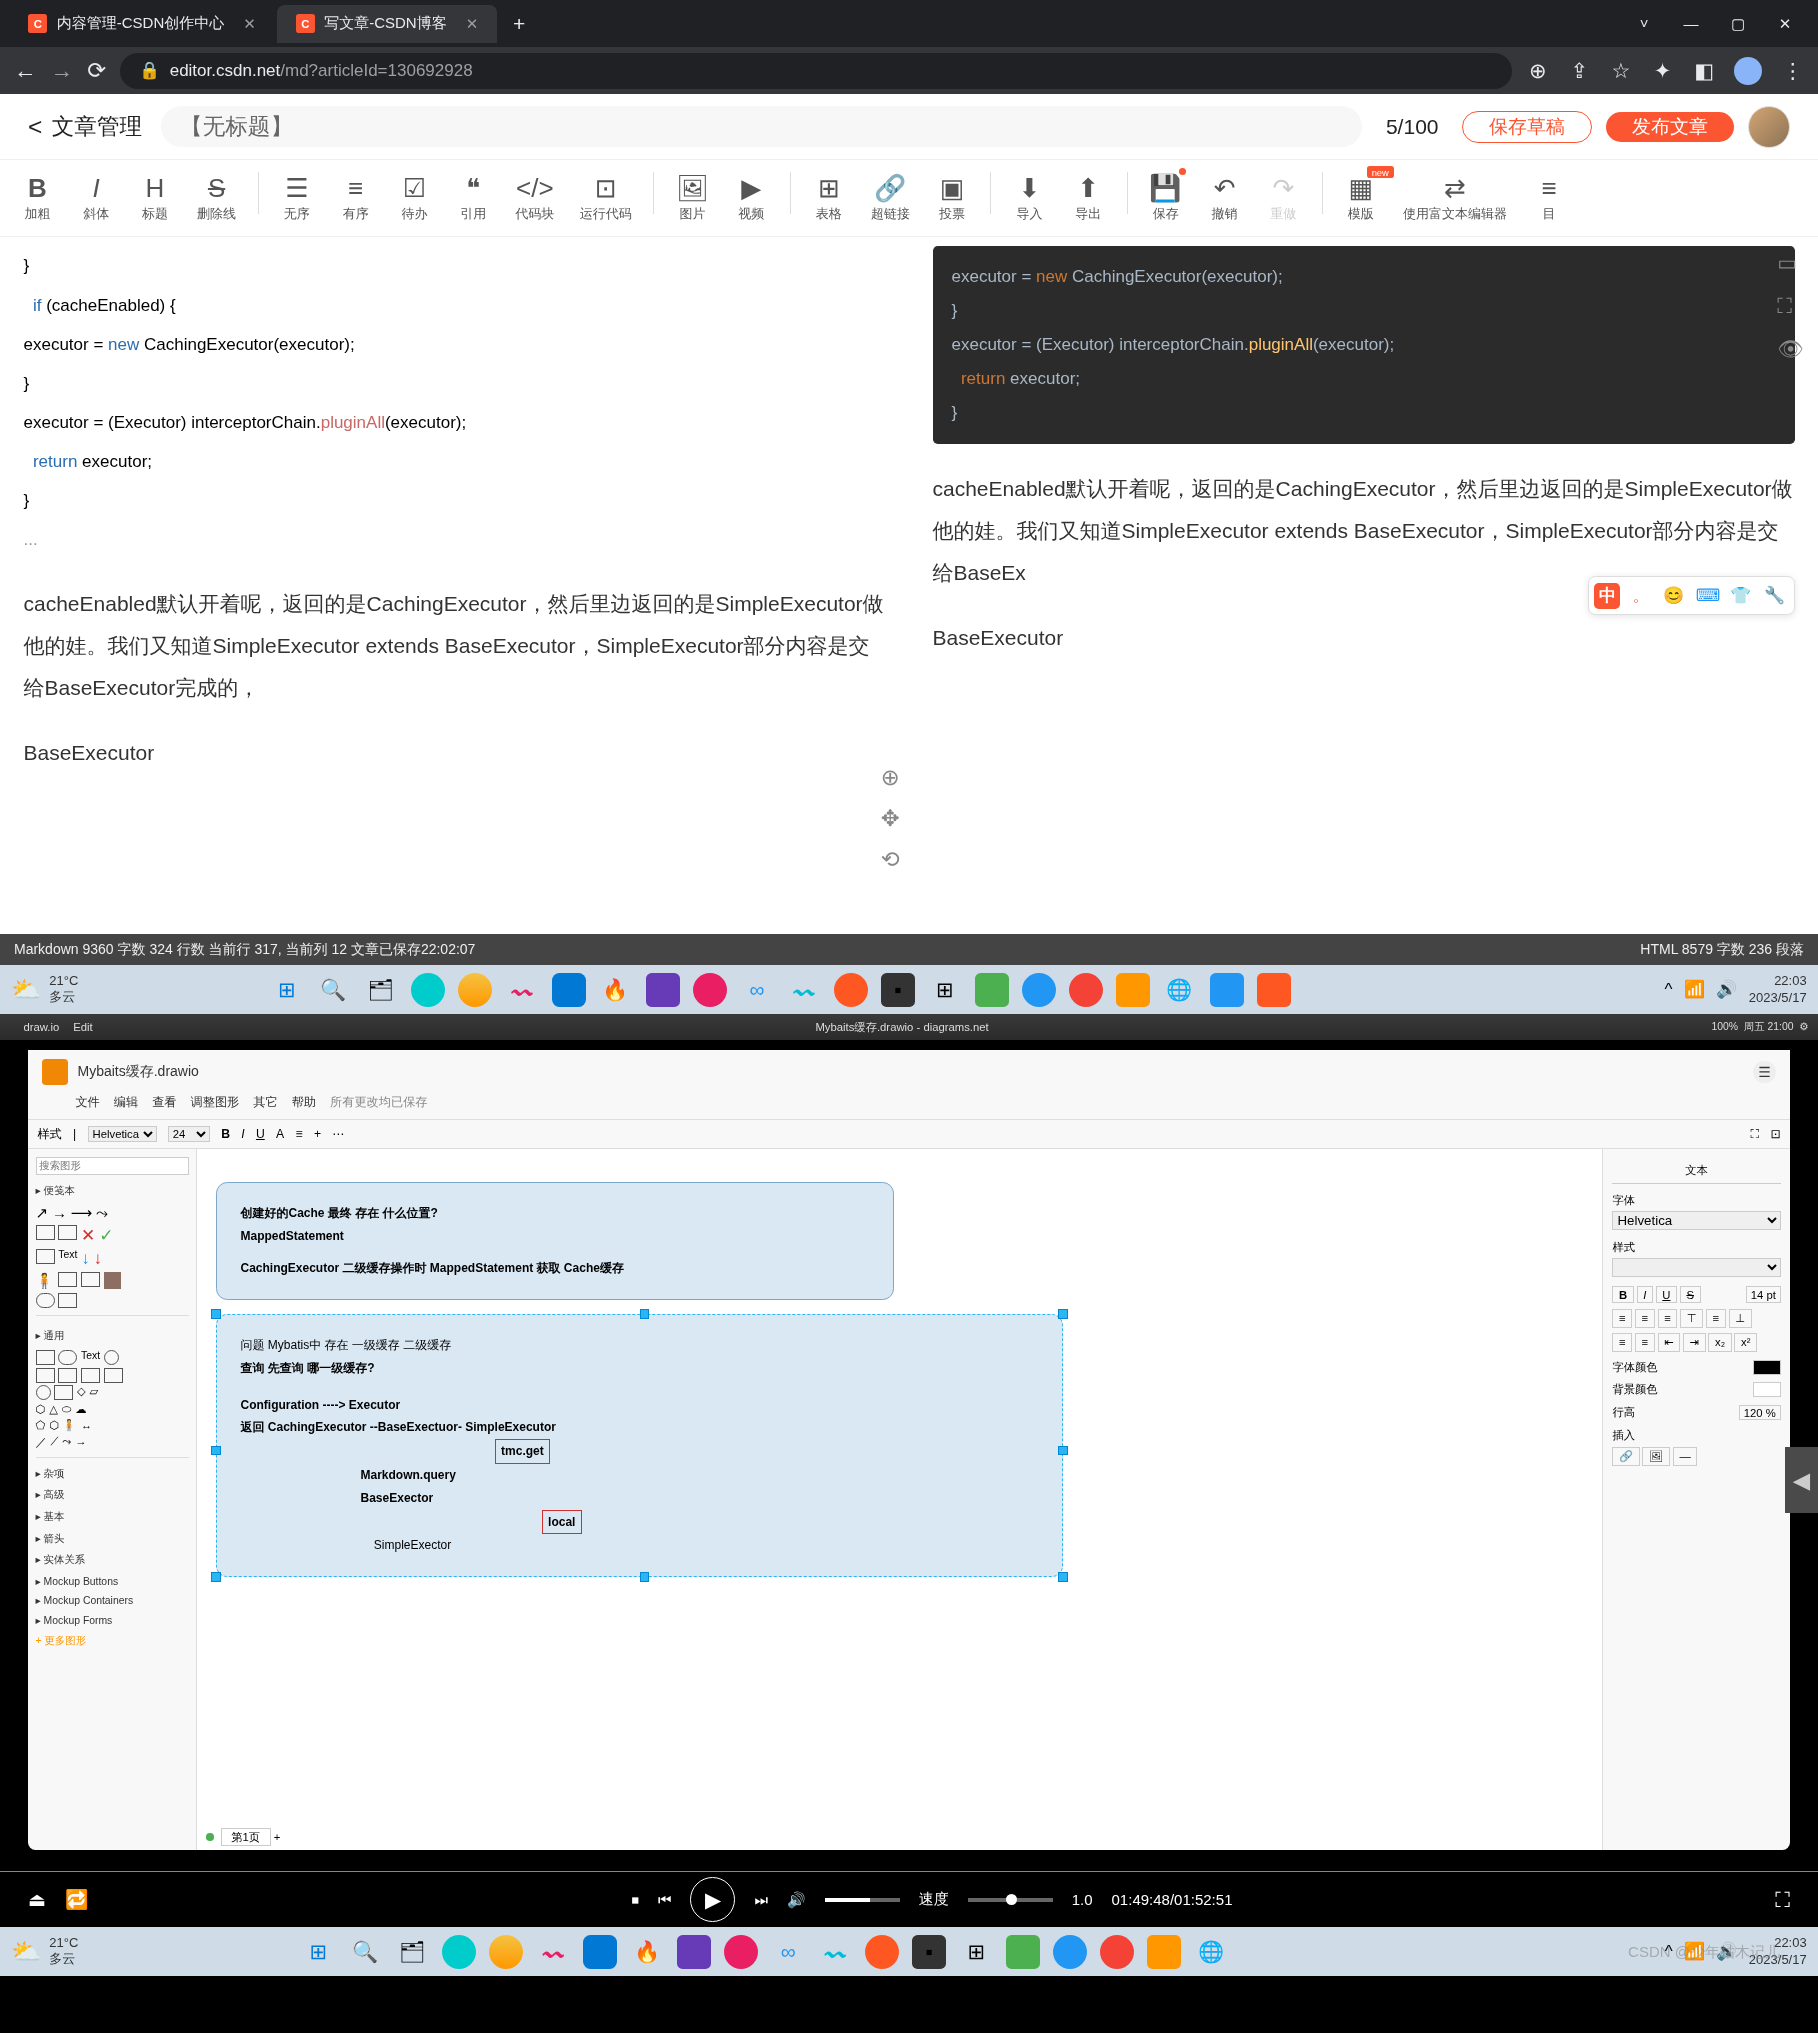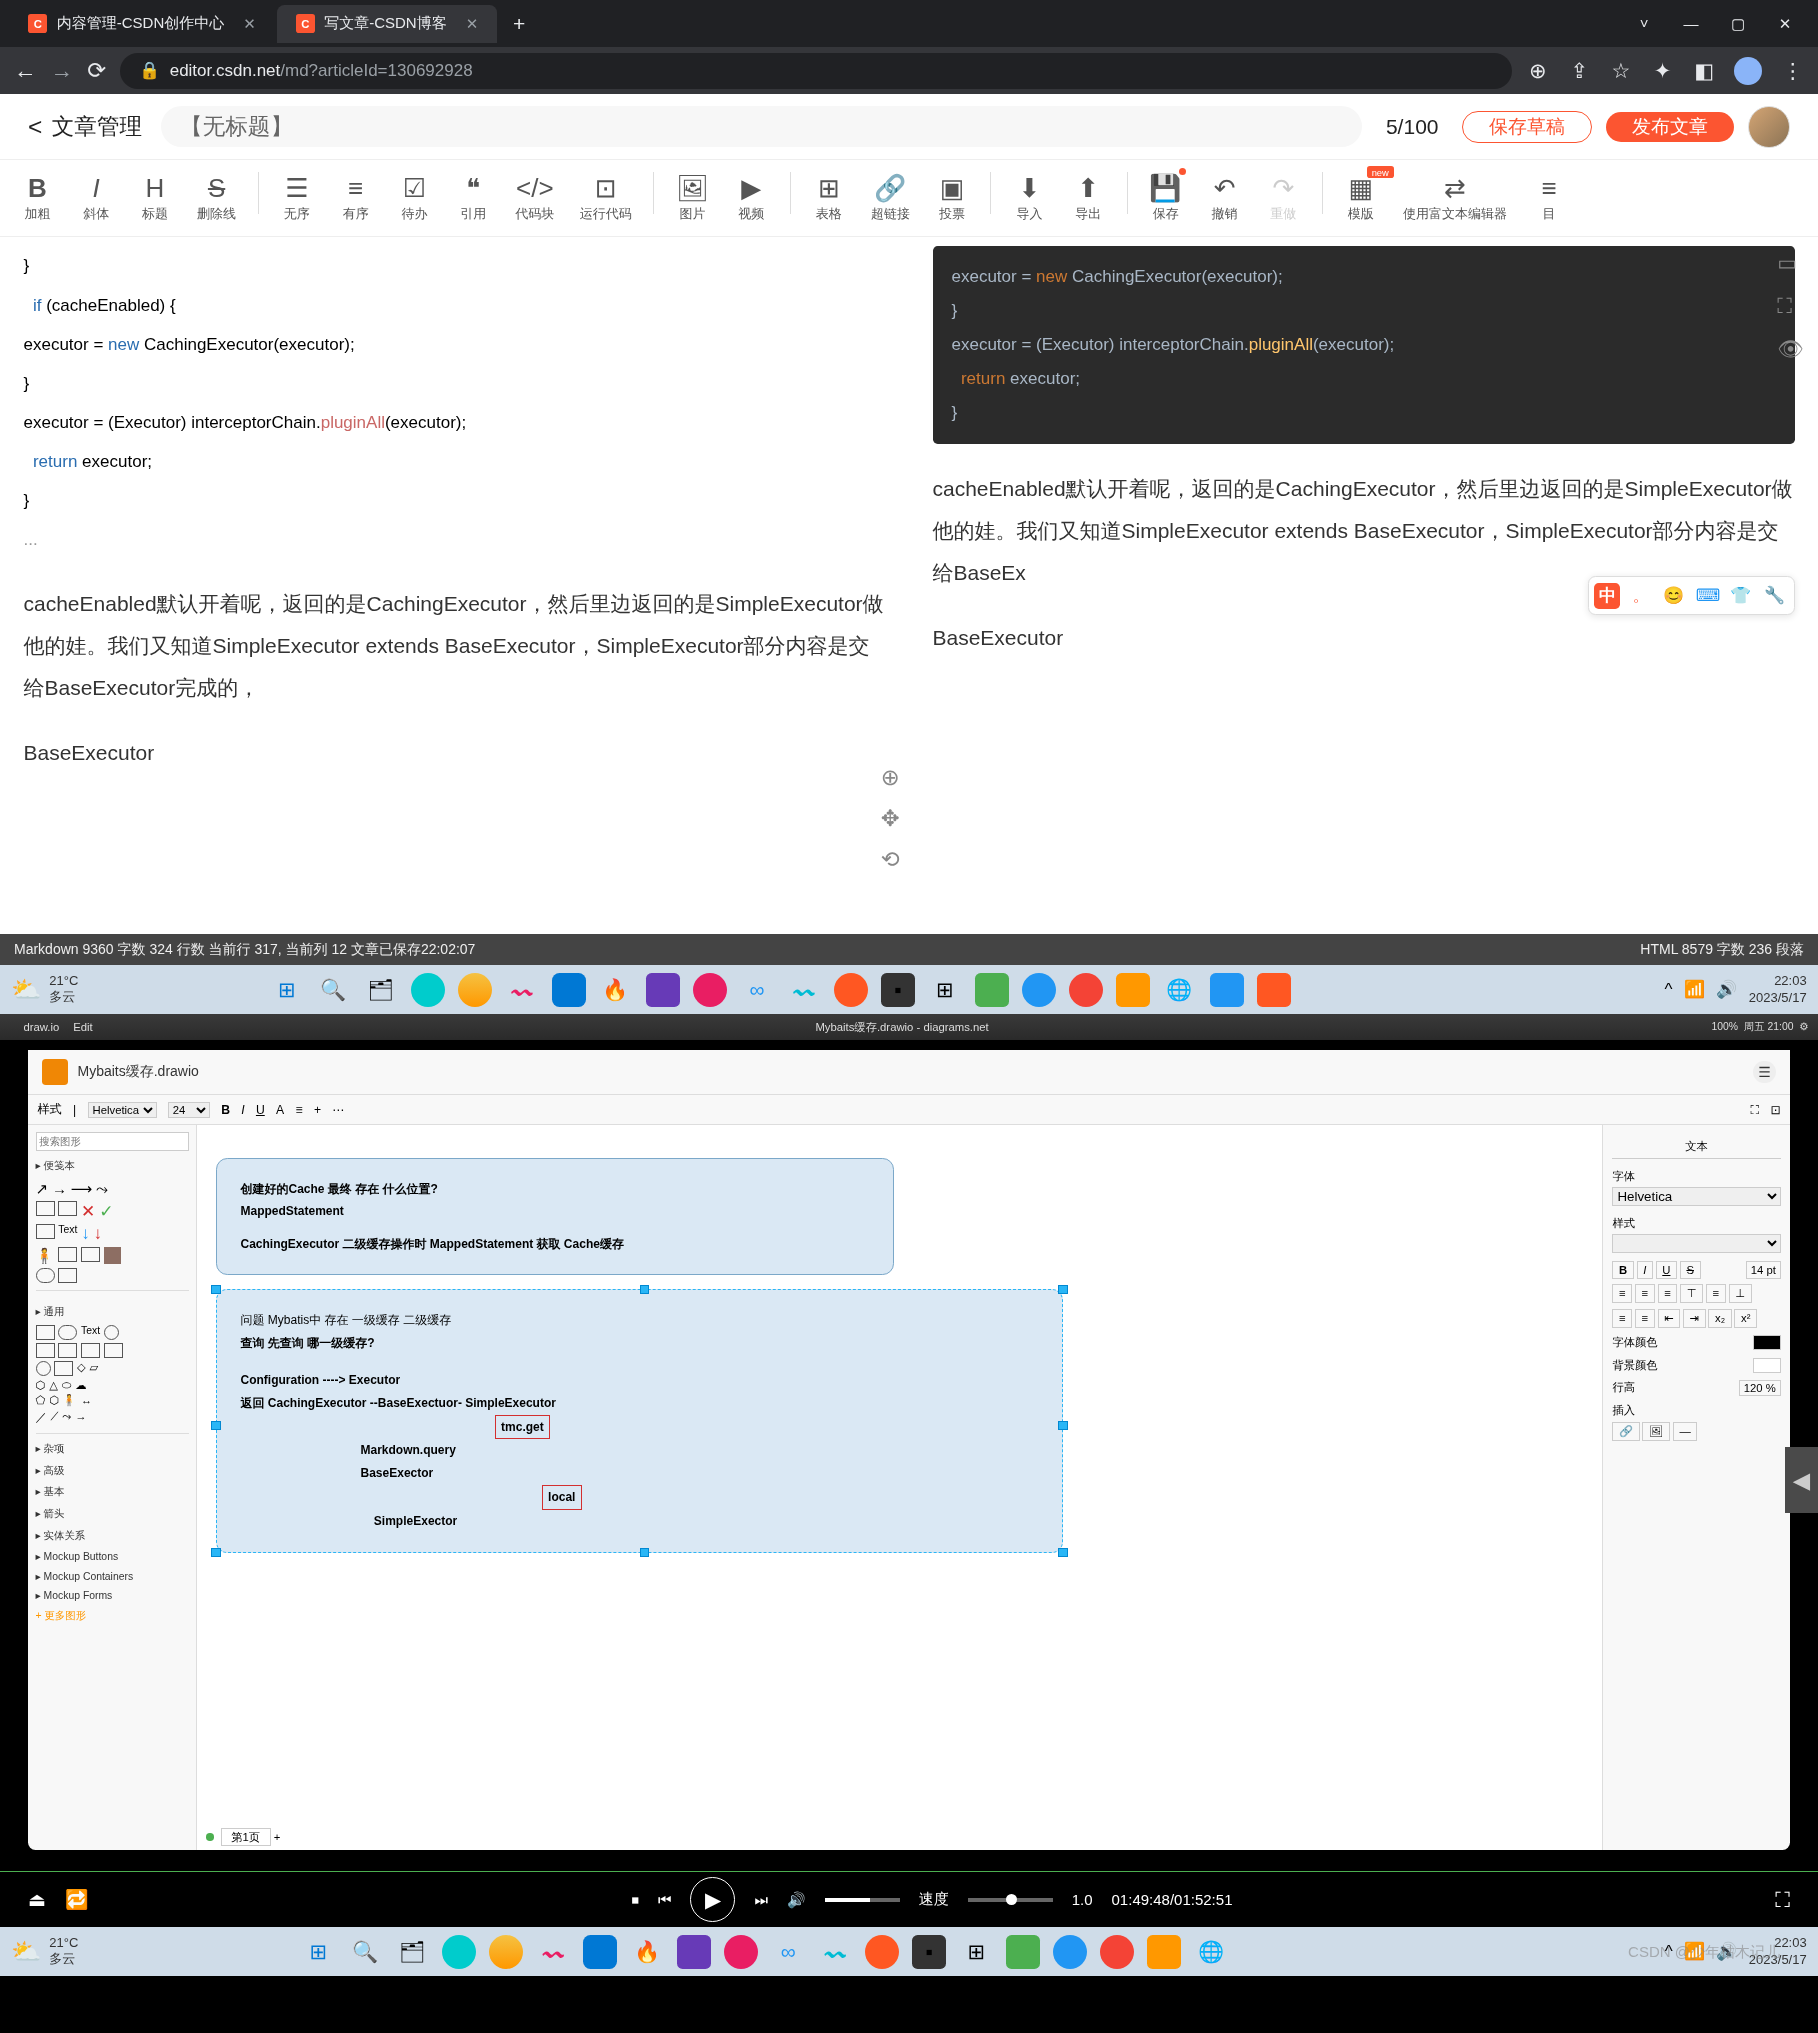--- a/index.html
+++ b/index.html
@@ -375,20 +375,29 @@
   <div class="red-text">13821642810</div>
   <div class="white-text">孙帅</div>
 
   <div class="drawio-app">
     <div class="drawio-header">
       <div class="drawio-title">
         <span class="drawio-logo"></span>
         <span>Mybaits缓存.drawio</span>
         <span style="margin-left:auto;background:#eee;border-radius:50%;width:22.6px;height:22.6px;display:flex;align-items:center;justify-content:center">☰</span>
       </div>
+      <div class="drawio-menu">
+        <span>文件</span>
+        <span>编辑</span>
+        <span>查看</span>
+        <span>调整图形</span>
+        <span>其它</span>
+        <span>帮助</span>
+        <span style="color:#888">所有更改均已保存</span>
+      </div>
     </div>
     <div class="drawio-toolbar">
       <span>样式</span>
       <span>|</span>
       <select style="border:0.9px solid #ccc;font-size:11.3px"><option>Helvetica</option></select>
       <select style="border:0.9px solid #ccc;font-size:11.3px;width:42px"><option>24</option></select>
       <span><b>B</b></span>
       <span><i>I</i></span>
       <span><u>U</u></span>
       <span>A</span>
@@ -498,21 +507,21 @@
           <div class="sel-handle" style="top:50%;right:-4.7px"></div>
           <div class="diagram-box" style="border:0.9px dashed #29b6f6">
             <div style="font-weight:normal">问题 Mybatis中 存在 一级缓存 二级缓存</div>
             <div style="font-weight:bold">    查询 先查询 哪一级缓存?</div>
             <div style="font-weight:bold;margin-top:14px">    Configuration ----&gt; Executor</div>
             <div style="font-weight:bold">                            返回 CachingExecutor --BaseExectuor- SimpleExecutor</div>
             <div style="font-weight:bold;padding-left:254px"><span class="red-box">tmc.get</span></div>
             <div style="font-weight:bold;white-space:pre">                                    Markdown.query</div>
             <div style="font-weight:bold;white-space:pre">                                    BaseExector</div>
             <div style="font-weight:bold;padding-left:301px"><span class="red-box">local</span></div>
-            <div style="font-weight:bold;white-space:pre">                                        SimpleExector</div>
+            <div style="font-weight:normal;white-space:pre">                                        SimpleExector</div>
           </div>
         </div>
         <div style="position:absolute;bottom:4.7px;left:9.4px;font-size:11.3px">
           <span class="green-dot"></span>
           <span style="border:0.9px solid #ccc;padding:1.9px 9.4px;background:#fff">第1页</span>
           <span>+</span>
         </div>
       </div>
       <div class="drawio-right">
         <div style="text-align:center;border-bottom:0.9px solid #ccc;padding:4.7px">文本</div>

